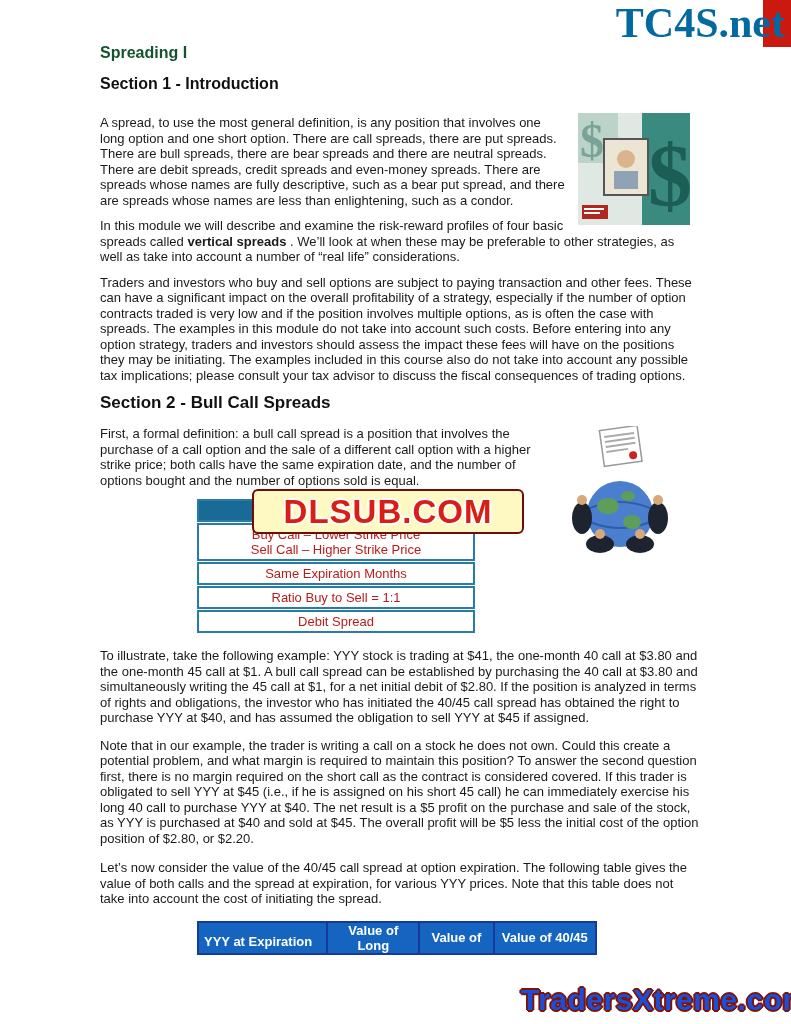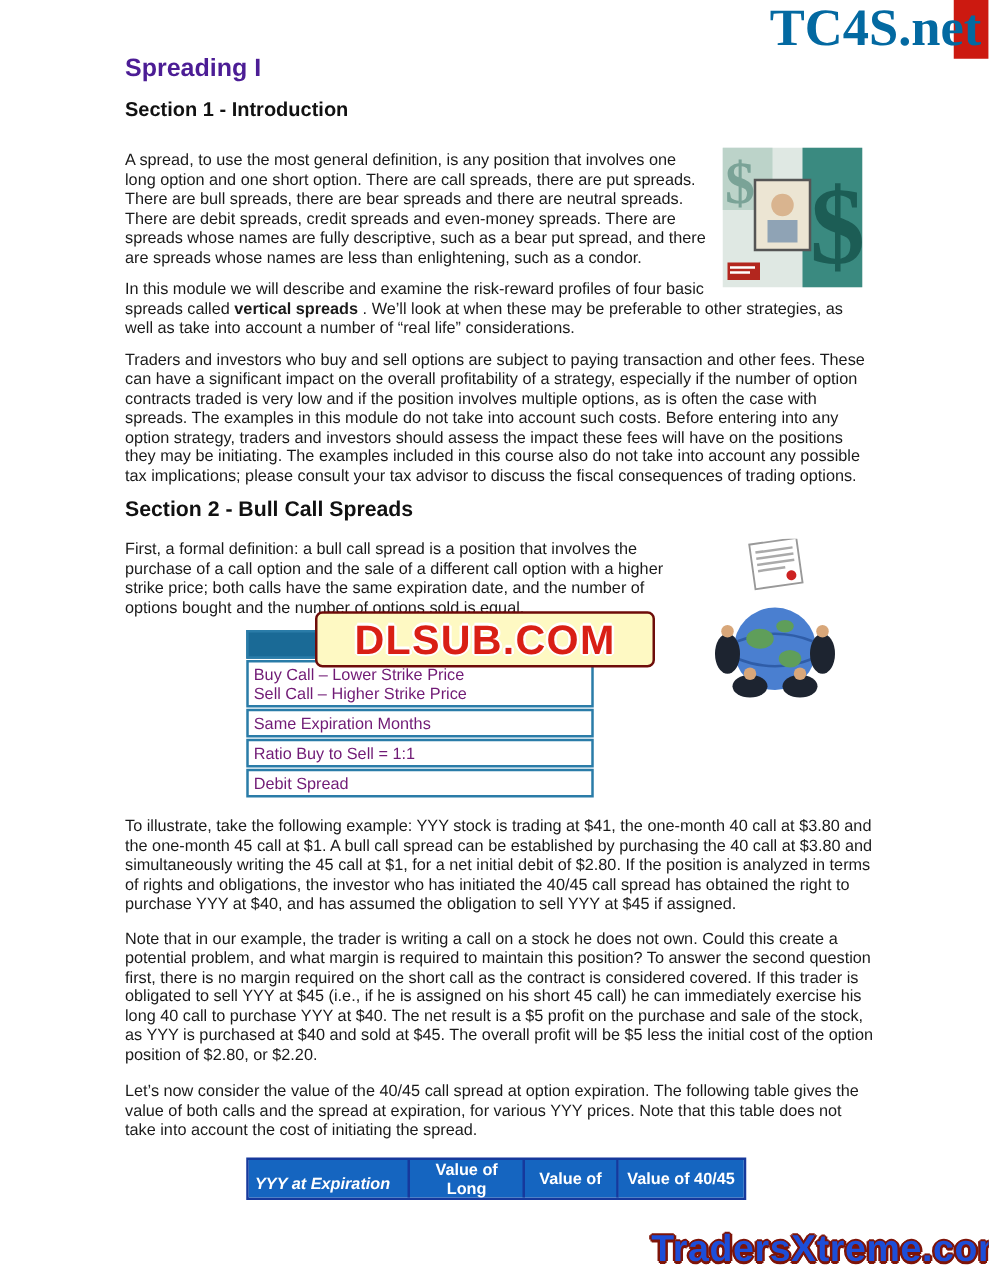--- a/index.html
+++ b/index.html
@@ -8,49 +8,49 @@
   .page { position:relative; width:791px; height:1024px; background:#fff; overflow:hidden; margin:0 auto; }
 
   
   .logo-wrap { position:absolute; top:0; right:0; height:50px; width:230px; }
   .logo-red { position:absolute; top:0; right:0; width:28px; height:47px; background:var(--logo-red,#cc1910); }
   .logo-text { position:absolute; top:0; right:6px; font-family:"Liberation Serif", serif; font-weight:bold;
                font-size:42px; line-height:46px; color:#0369a1; letter-spacing:0px; }
 
   
   .content { position:absolute; left:100px; top:44px; width:600px; }
-  .doc-title { font-size:20px; font-weight:bold; color:#4c1d95; margin-bottom:13px; }
+  .doc-title { font-size:16px; font-weight:bold; color:#14532d; margin-bottom:13px; }
   .sec1-row { display:flex; align-items:flex-end; margin-bottom:22px; }
   .sec-heading { font-size:16px; font-weight:bold; color:#111; }
   .sec-heading.sec2 { font-size:17px; margin:8px 0 13px 0; }
   .pdf-link-wrap { display:flex; align-items:center; gap:4px; }
   .pdf-link { color:var(--link-color,#0020c2); font-size:12.5px; text-decoration:underline; }
   .pdf-icon svg { display:block; }
 
   .para { font-size:13px; line-height:15.5px; margin-bottom:10px; color:#1a1a1a; text-align:left; }
   .para.clear { clear:both; }
 
   .img-collage { float:right; width:112px; height:112px; margin:-2px 10px 6px 12px; }
   .img-globe   { float:right; width:100px; height:130px; margin:0 30px 4px 14px; }
   .img-collage svg, .img-globe svg { display:block; }
 
   
   .spread-table { border-collapse:separate; border-spacing:0 1px; margin:4px 0 0 97px; width:278px; }
   .spread-table th { background:var(--table1-header-bg,#1a6a96); color:#fff; font-size:13px; font-weight:bold;
                      border:2px solid var(--table1-border,#2a7ca8); padding:2px 4px; text-align:center; }
-  .spread-table td { border:2px solid var(--table1-border,#2a7ca8); background:#fff; color:#701a75;
-                     font-size:13px; padding:2px 4px; line-height:15px; }
+  .spread-table td { border:2px solid var(--table1-border,#2a7ca8); background:#fff; color:#b91c1c;
+                     font-size:13px; text-align:center; padding:2px 4px; line-height:15px; }
 
   
   .exp-table { display:flex; margin:14px 0 0 97px; border:2px solid var(--table2-border,#16399c); width:400px; }
   .exp-cell { background:var(--table2-header-bg,#1565c0); color:#fff; font-weight:bold; font-size:13px;
               height:30px; display:flex; align-items:center; justify-content:center;
               border-right:2px solid var(--table2-border,#16399c); text-align:center; padding:0 3px; }
   .exp-cell:last-child { border-right:none; }
-  .exp-c1 { width:134px; justify-content:flex-start; padding-left:5px; align-items:flex-end; padding-bottom:4px;font-style:italic; }
+  .exp-c1 { width:134px; justify-content:flex-start; padding-left:5px; align-items:flex-end; padding-bottom:4px; }
   .exp-c2 { width:95px; }
   .exp-c3 { width:77px; }
   .exp-c4 { width:104px; }
 
   
   .wm-center { position:absolute; left:252px; top:489px; width:272px; height:45px;
                background:#fef9c3; border:2px solid #6e0d0a; border-radius:6px;
                display:flex; align-items:center; justify-content:center;
                font-size:33px; font-weight:bold; letter-spacing:1px; color:var(--watermark-red,#d91f15);
                text-shadow:-2px 0 0 #fff, 2px 0 0 #fff, 0 -2px 0 #fff, 0 2px 0 #fff,

